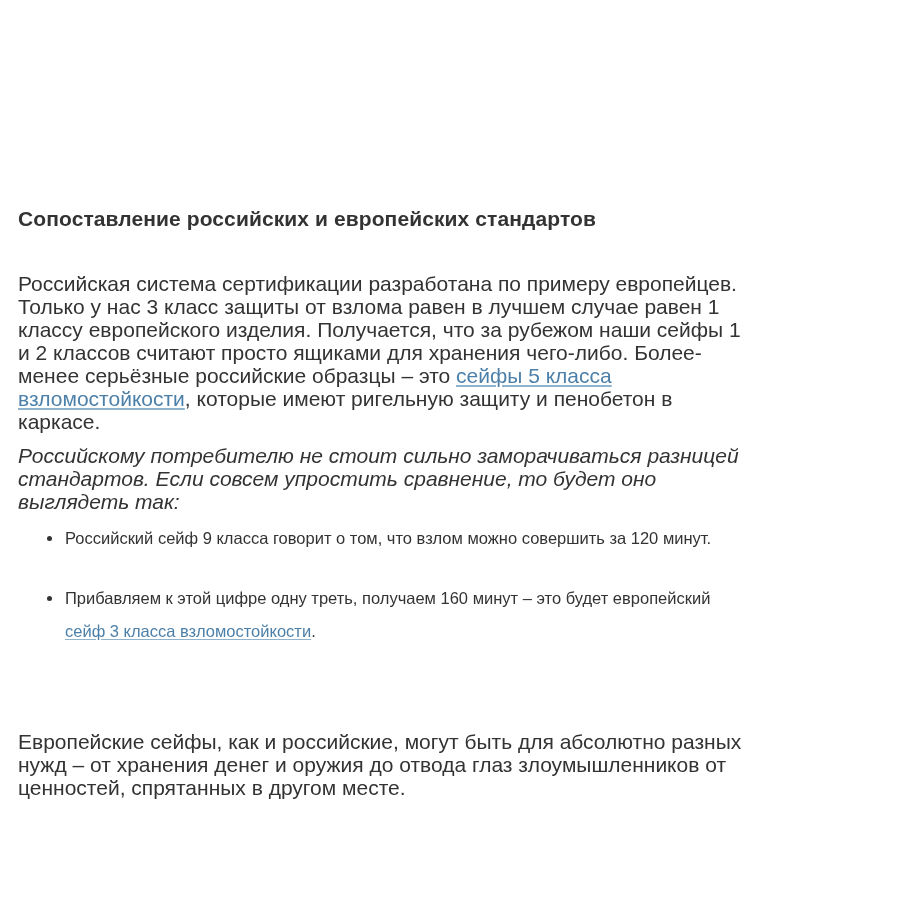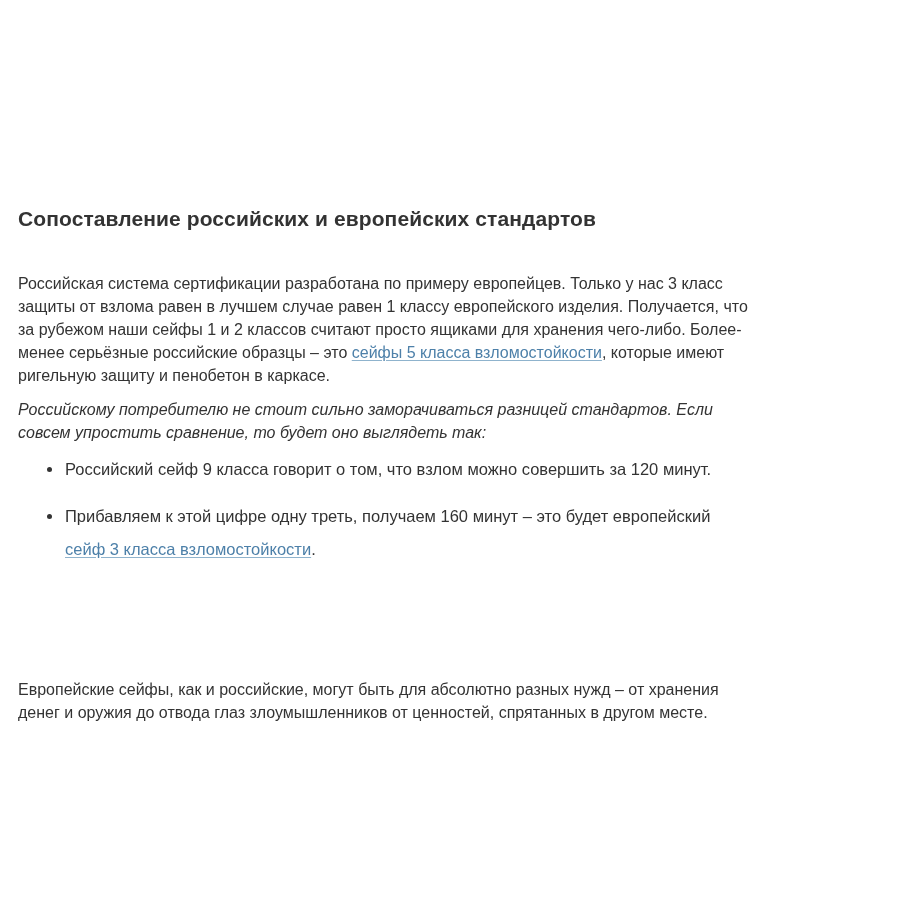--- a/index.html
+++ b/index.html
@@ -22,47 +22,47 @@
   .article-heading {
     margin: 205px 0 0 0;
     font-size: 21px;
     line-height: 28px;
     font-weight: 700;
     color: #333333;
     letter-spacing: 0.1px;
   }
   .para {
     margin: 0;
-    font-size: 16px;
+    font-size: 21px;
     line-height: 23px;
     color: #333333;
   }
   .para-1 { margin-top: 39px; }
   .para-2 { margin-top: 11px; font-style: italic; }
-  .para-3 { margin-top: 112px; }
+  .para-3 { margin-top: 82px; }
   a.text-link {
     color: #4d80a9;
     text-decoration: underline;
     text-decoration-color: #8fb3cd;
     text-underline-offset: 2px;
     cursor: pointer;
   }
   ul.compare-list {
     margin: 14px 0 0 0;
     padding: 0 0 0 46px;
     list-style: disc outside;
     font-size: 16.5px;
     color: #333333;
   }
   ul.compare-list li {
     line-height: 23px;
     padding-left: 1px;
   }
   ul.compare-list li.li-tall {
-    margin-top: 19px;
+    margin-top: 32px;
     line-height: 33px;
   }
 </style>
 </head>
 <body>
 
 <div class="article">
 
   <h2 class="article-heading">Сопоставление российских и европейских стандартов</h2>
 

